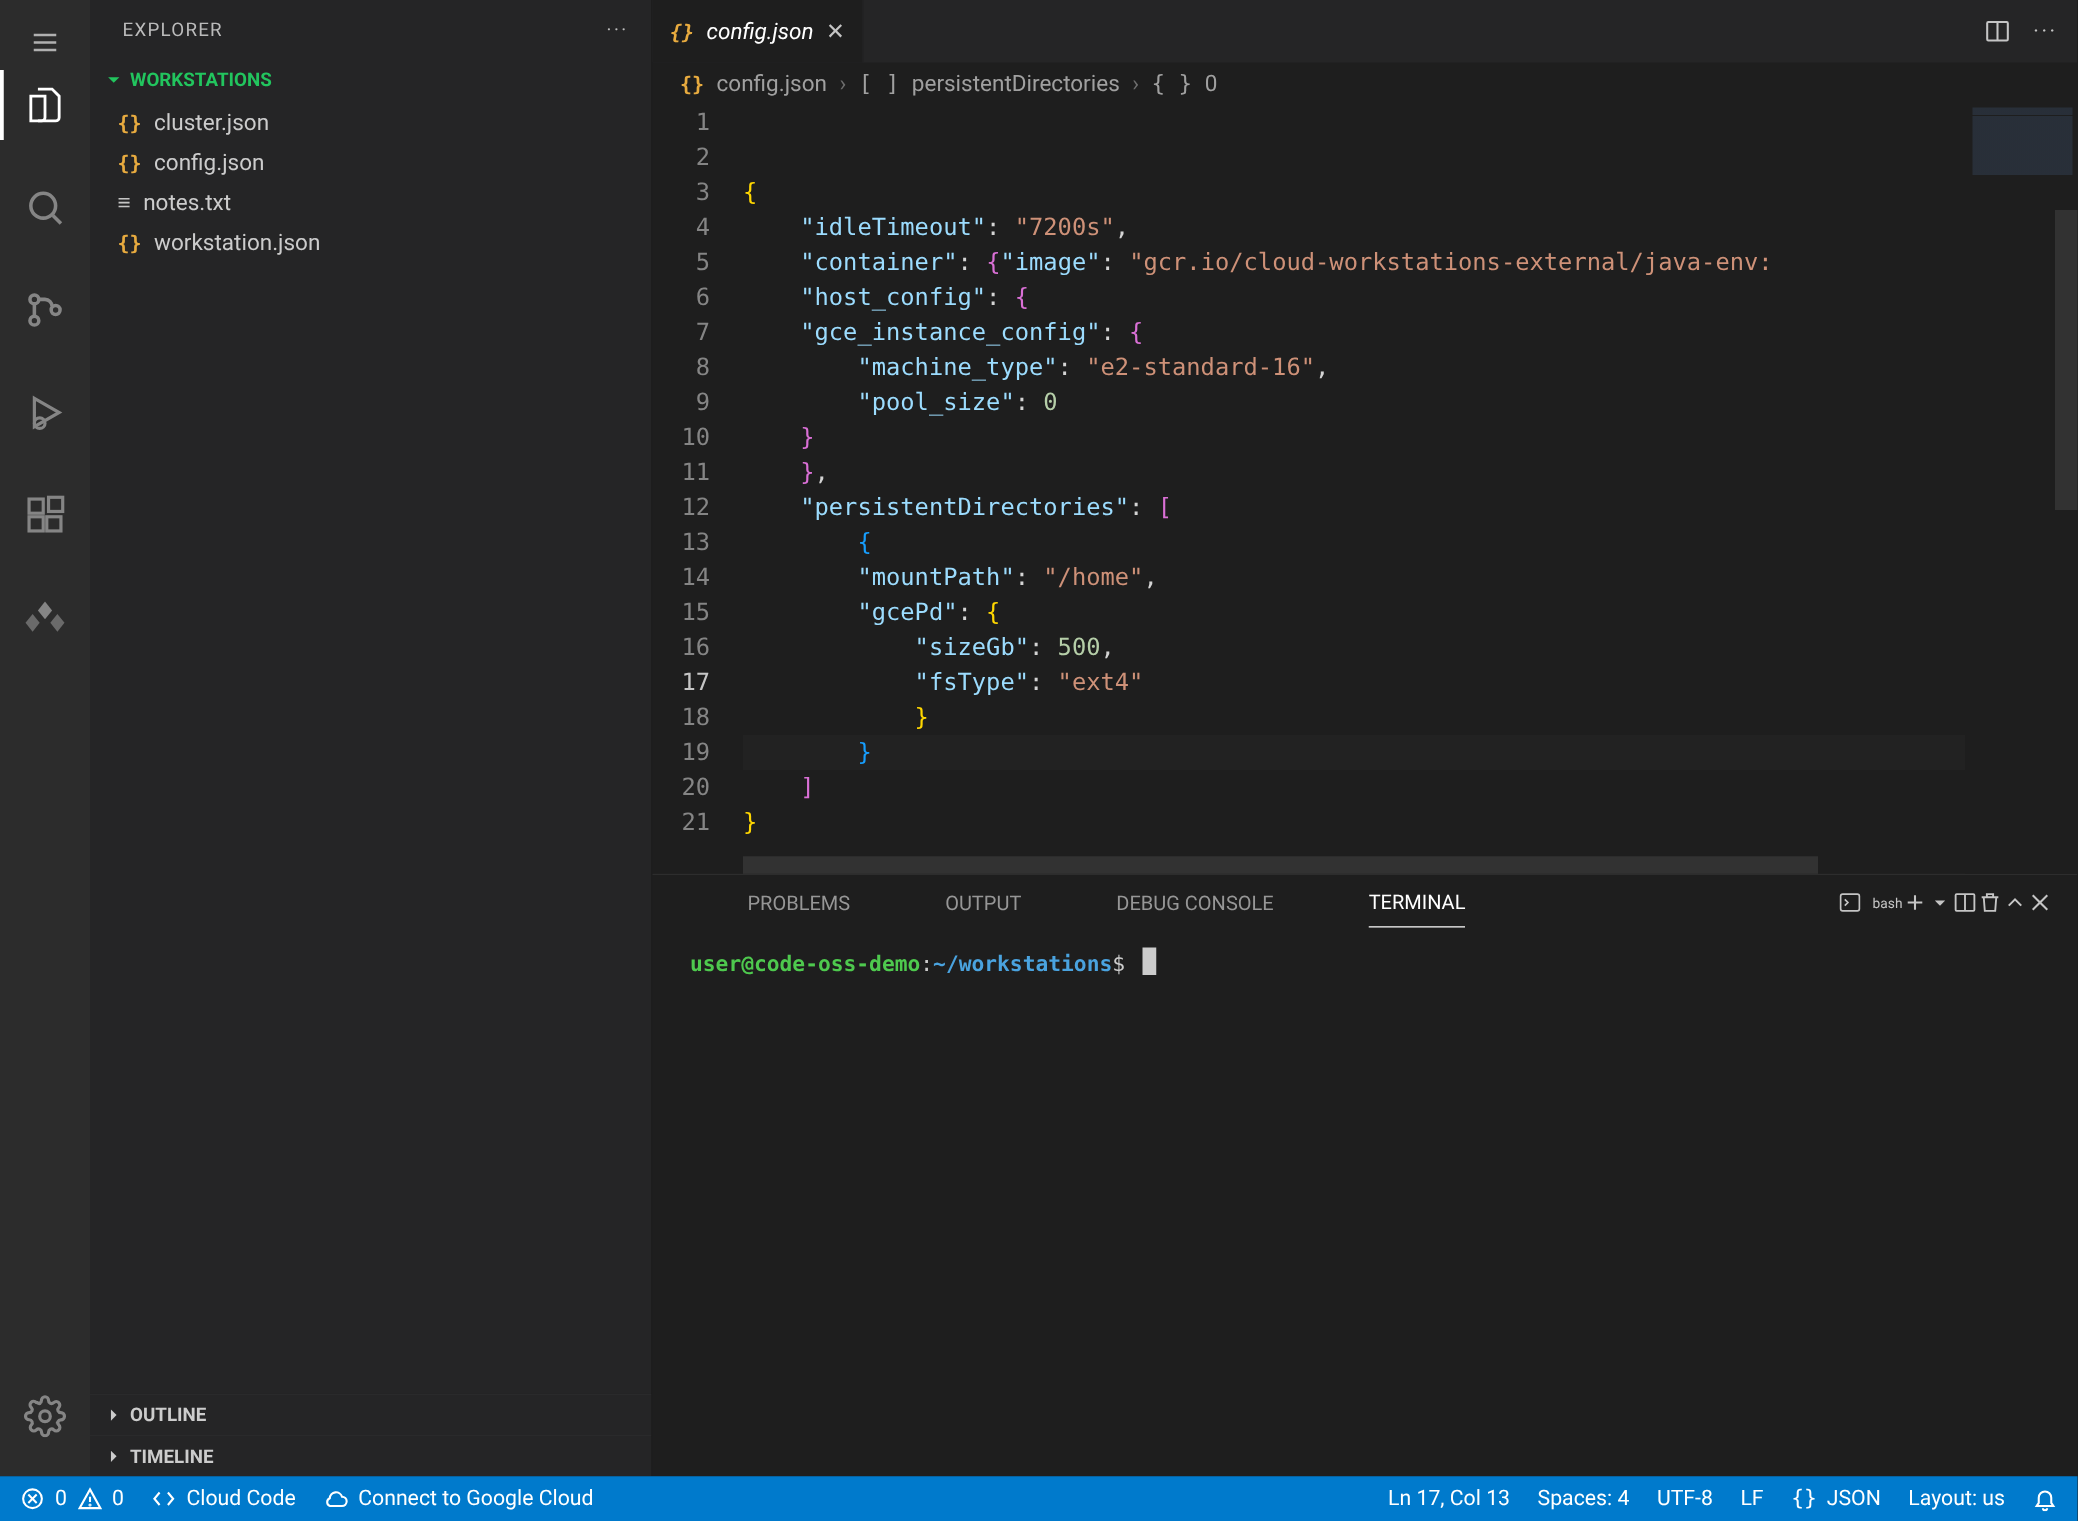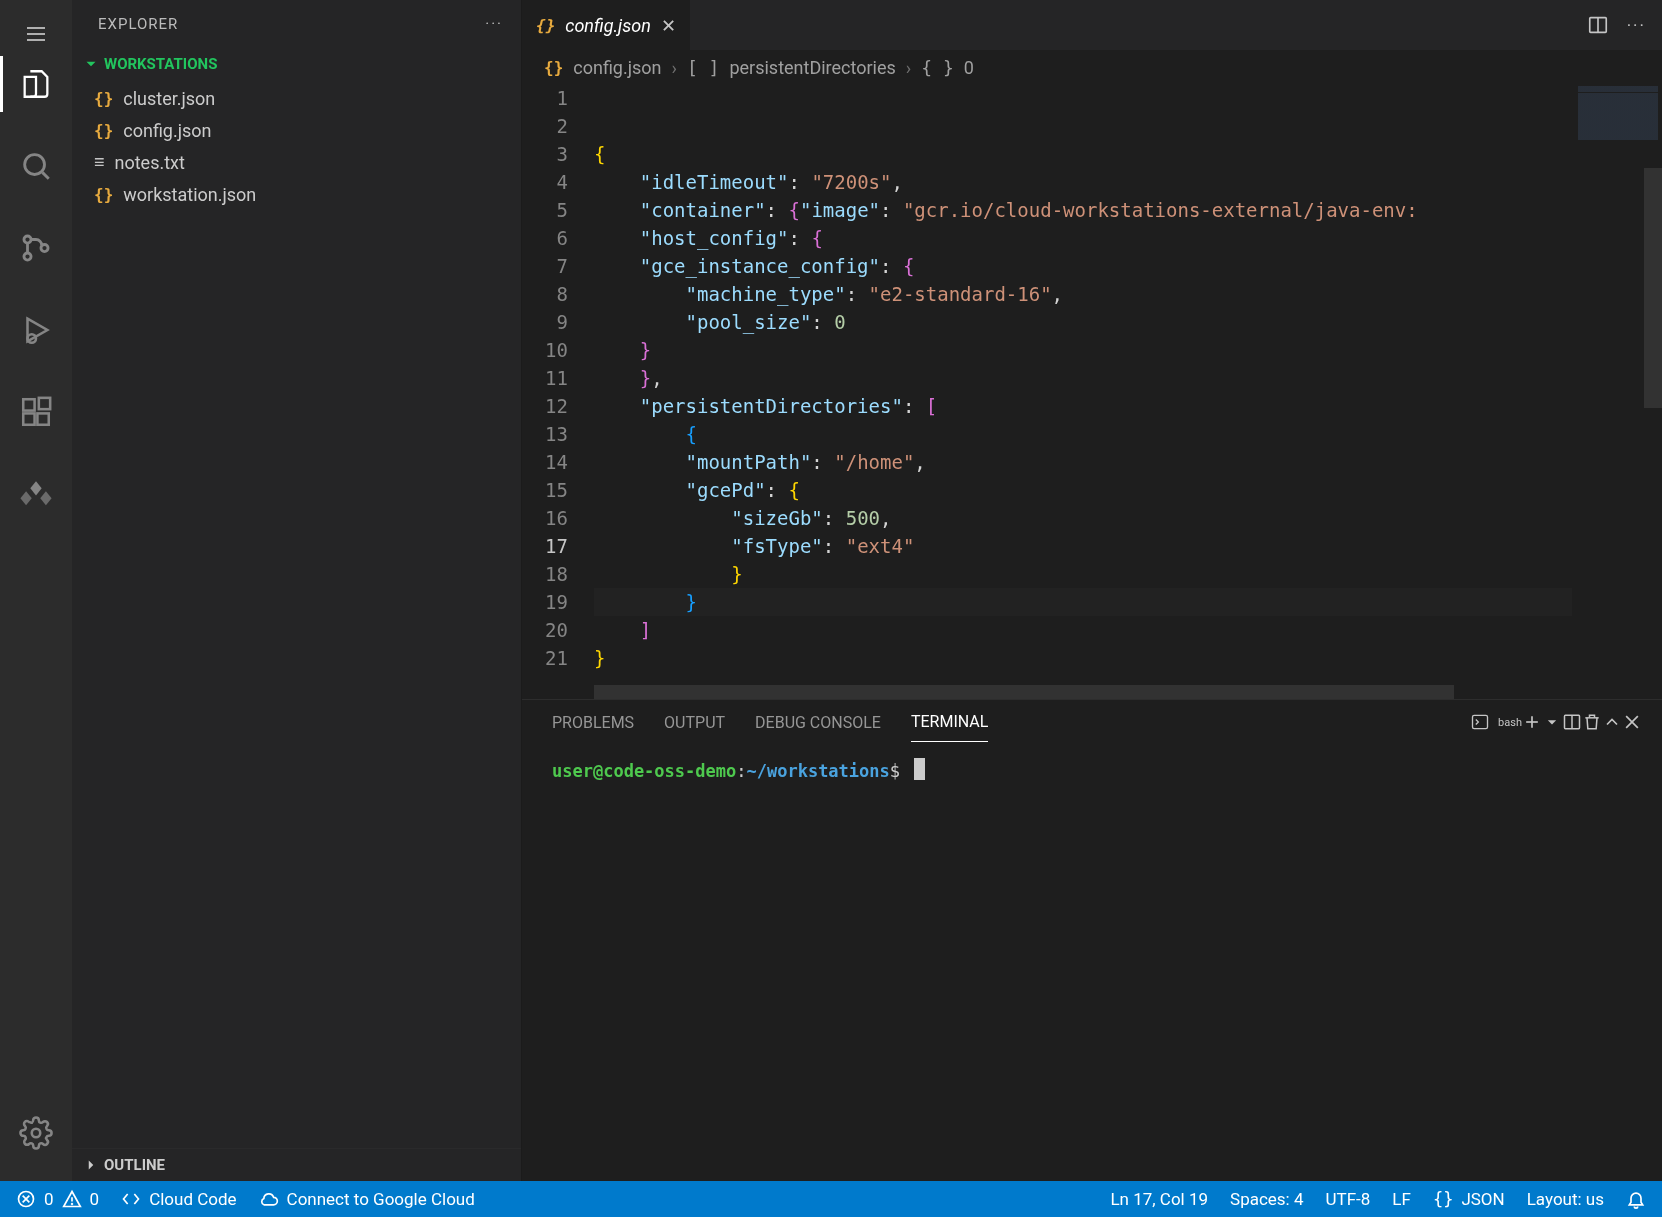--- a/index.html
+++ b/index.html
@@ -222,21 +222,21 @@
   }
   .panel-tabs {
     height: 44px;
     display: flex;
     align-items: center;
     gap: 30px;
     padding: 0 20px 0 30px;
     font-size: 16px;
     color: #969696;
   }
-  .panel-tab { cursor: pointer; padding: 10px 0; }
+  .panel-tab { cursor: pointer; padding: 10px 0; margin-left: 46px; }
   .panel-tab.active { color: #ffffff; border-bottom: 1px solid #ffffff; }
   .panel-actions {
     margin-left: auto;
     display: flex;
     align-items: center;
     color: #c5c5c5;
     font-size: 11px;
   }
   .panel-actions svg{width:20px;height:20px;cursor:pointer;}
   .terminal-body {
@@ -365,20 +365,26 @@
           <span class="json-icon">{}</span>
           <span>workstation.json</span>
         </div>
       </div>
     <div class="sidebar-bottom">
       <div class="collapsed-section">
         <svg viewBox="0 0 16 16" fill="currentColor">
             <path d="M6 4l4 4-4 4z"></path>
           </svg>
         <span>OUTLINE</span>
+      </div>
+      <div class="collapsed-section">
+        <svg viewBox="0 0 16 16" fill="currentColor">
+            <path d="M6 4l4 4-4 4z"></path>
+          </svg>
+        <span>TIMELINE</span>
       </div>
     </div>
   </div>
 
   <div class="editor-group">
     <div class="tab-bar">
       <div class="tab">
         <span class="json-icon">{}</span>
         <span>config.json</span>
         <span class="close">✕</span>
@@ -507,21 +513,21 @@
       <span>Cloud Code</span>
     </span>
     <span class="status-item">
       <svg viewBox="0 0 24 24" fill="none" stroke="currentColor" stroke-width="2">
           <path d="M17.5 19a4.5 4.5 0 0 0 0-9 6 6 0 0 0-11.7 1.5A4 4 0 0 0 6 19z"></path>
         </svg>
       <span>Connect to Google Cloud</span>
     </span>
   </div>
   <div class="status-right">
-    <span class="status-item">Ln 17, Col 19</span>
+    <span class="status-item">Ln 17, Col 13</span>
     <span class="status-item">Spaces: 4</span>
     <span class="status-item">UTF-8</span>
     <span class="status-item">LF</span>
     <span class="status-item">
       <span style="font-family:monospace">{}</span>
       <span>JSON</span>
     </span>
     <span class="status-item">Layout: us</span>
     <span class="status-item">
       <svg viewBox="0 0 24 24" fill="none" stroke="currentColor" stroke-width="2">

